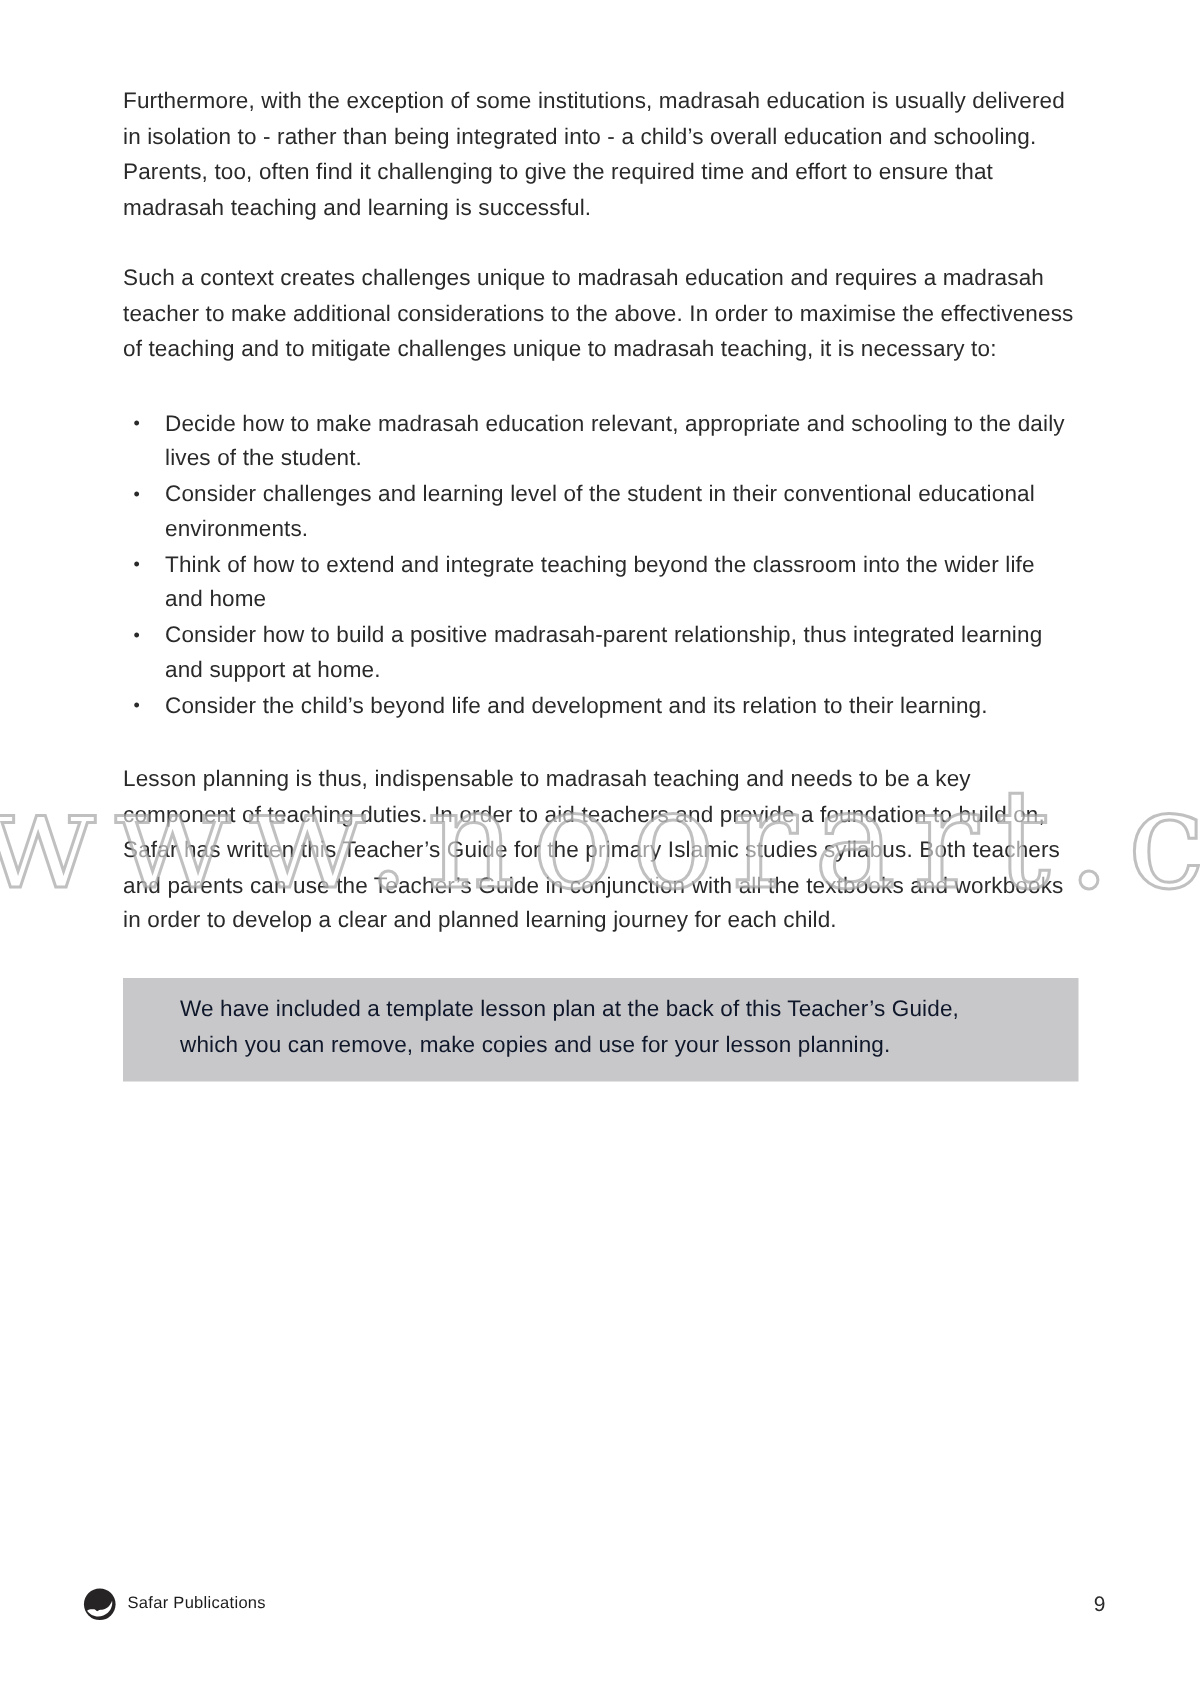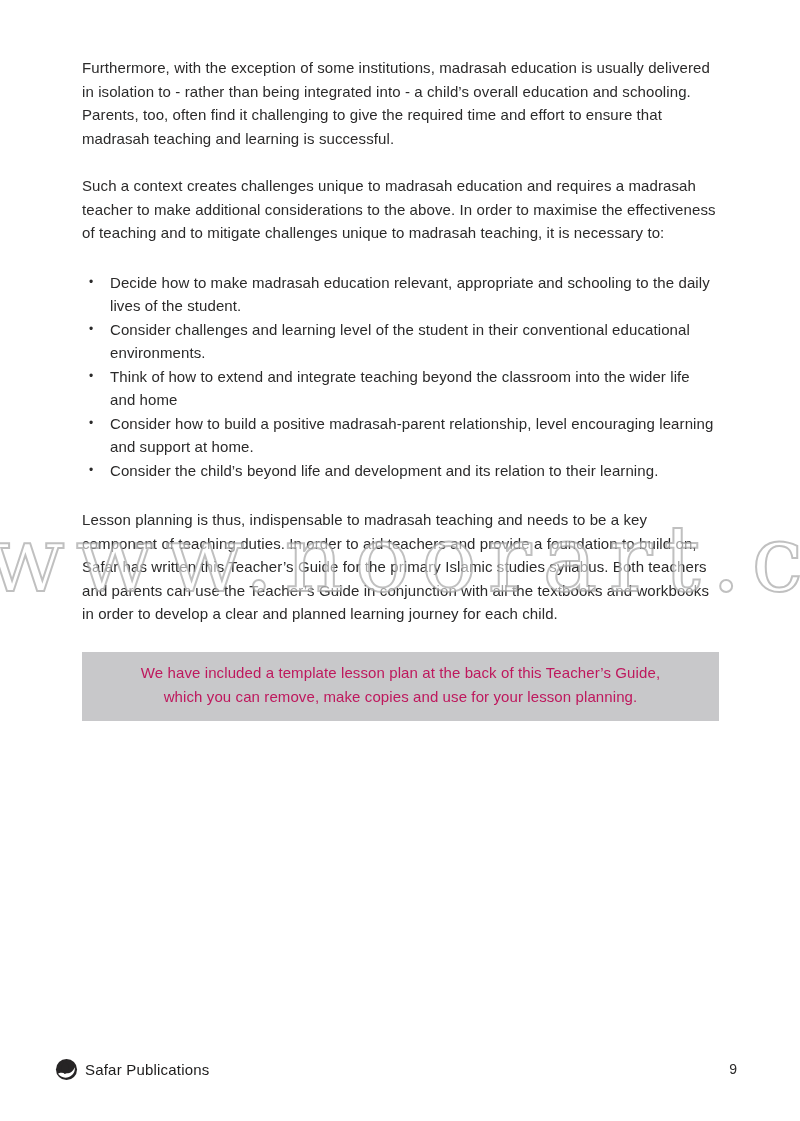--- a/index.html
+++ b/index.html
@@ -35,23 +35,22 @@
   .bullet-list li .marker {
     position: absolute;
     left: 7px;
     top: 0;
     font-size: 12px;
   }
   .note-box {
     margin-top: 26px;
     background: #c8c8ca;
     padding: 9px 38px 11px 38px;
-    text-align: center;
     line-height: 24.5px;
-    color: #be185d;
+    color: #0f172a;
   }
   .watermark {
     position: absolute;
     left: -14px;
     top: 506px;
     white-space: nowrap;
     font-family: "DejaVu Serif", serif;
     font-size: 92px;
     letter-spacing: 11px;
     color: rgba(255,255,255,0.55);
@@ -68,21 +67,21 @@
     display: flex;
     align-items: center;
     justify-content: space-between;
   }
   .publisher {
     display: flex;
     align-items: center;
     gap: 7px;
   }
   .publisher-name {
-    font-size: 15px;
+    font-size: 11px;
     color: #1c1b1b;
     letter-spacing: 0.2px;
   }
   .page-number {
     font-size: 14px;
     color: #2b2a2a;
     margin-right: 5px;
   }
   .logo-icon { width: 23px; height: 23px; display: block; }
 </style>
@@ -104,21 +103,21 @@
       <li>
         <span class="marker">•</span>
         <span>Consider challenges and learning level of the student in their conventional educational environments.</span>
       </li>
       <li>
         <span class="marker">•</span>
         <span>Think of how to extend and integrate teaching beyond the classroom into the wider life and home</span>
       </li>
       <li>
         <span class="marker">•</span>
-        <span>Consider how to build a positive madrasah-parent relationship, level encouraging learning and support at home.</span>
+        <span>Consider how to build a positive madrasah-parent relationship, thus integrated learning and support at home.</span>
       </li>
       <li>
         <span class="marker">•</span>
         <span>Consider the child’s beyond life and development and its relation to their learning.</span>
       </li>
     </ul>
 
     <p class="para">Lesson planning is thus, indispensable to madrasah teaching and needs to be a key component of teaching duties.  In order to aid teachers and provide a foundation to build on, Safar has written this Teacher’s Guide for the primary Islamic studies syllabus. Both teachers and parents can use the Teacher’s Guide in conjunction with all the textbooks and workbooks in order to develop a clear and planned learning journey for each child.</p>
 
     <div class="note-box">We have included a template lesson plan at the back of this Teacher’s Guide, which you can remove, make copies and use for your lesson planning.</div>

